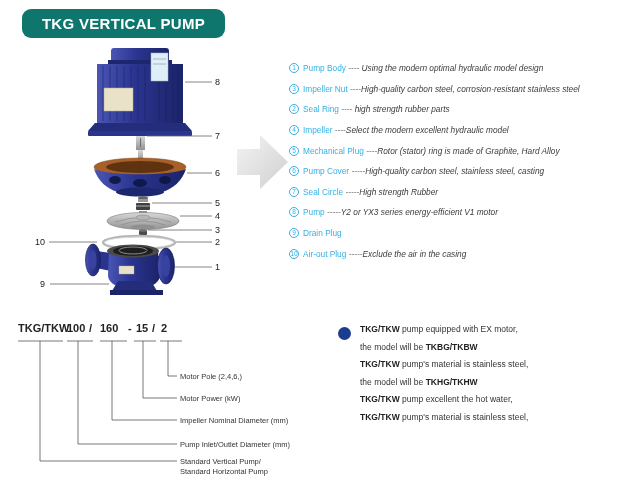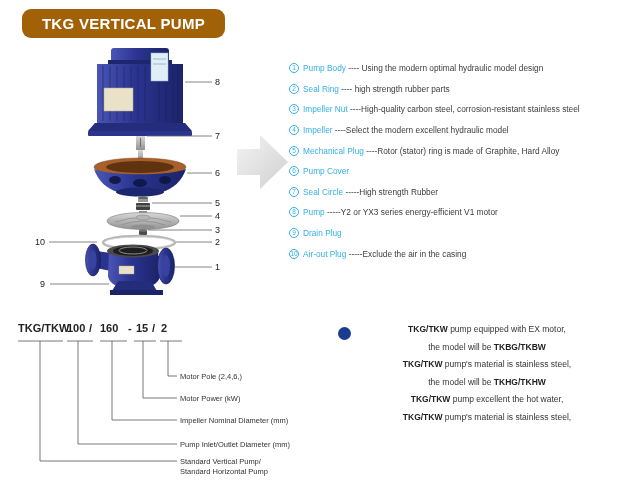--- a/index.html
+++ b/index.html
@@ -2,50 +2,50 @@
 <html><head>
 <meta charset="utf-8">
 <style>
   * { box-sizing: border-box; margin: 0; padding: 0; }
   html,body { background:#fff; }
   body { font-family: "Liberation Sans", sans-serif; }
   .page { position:relative; width:617px; height:500px; background:#fff; overflow:hidden; }
 
   
   .banner { position:absolute; left:22px; top:9px; width:203px; height:29px;
-            background:#a16207; border-radius:9px; display:flex; align-items:center; justify-content:center; }
+            background:#0f766e; border-radius:9px; display:flex; align-items:center; justify-content:center; }
   .banner span { color:#fff; font-weight:bold; font-size:15px; letter-spacing:0.3px; }
 
   
   .pump-svg { position:absolute; left:25px; top:45px; width:265px; height:255px; }
   svg { font-family:"Liberation Sans", sans-serif; }
   .callout-num { font-size:9px; fill:#222; }
 
   
   .arrow-svg { position:absolute; left:236px; top:132px; width:54px; height:60px; }
 
   
   .parts-list { position:absolute; left:289px; top:58px; display:flex; flex-direction:column; }
   .pl-row { height:20.6px; display:flex; align-items:center; white-space:pre; font-size:8.3px; }
   .pl-circ { width:10px; height:10px; flex-shrink:0; border:1px solid #35b0e5; border-radius:50%;
              color:#35b0e5; font-size:6.5px; line-height:8px; display:inline-flex;
              align-items:center; justify-content:center; margin-right:4px; }
   .pl-name { color:#35b0e5;text-align:center; }
-  .pl-desc { color:#3b3b3b; white-space:pre; }
+  .pl-desc { color:#3b3b3b; white-space:pre;font-style:italic; }
 
   
   .model-svg { position:absolute; left:10px; top:316px; width:300px; height:178px; }
   .mc-bold { font-size:11px; font-weight:bold; fill:#222; }
   .mc-label { font-size:7.5px; fill:#333; }
 
   
   .notes { position:absolute; left:336px; top:324px; width:278px; }
   .notes .bullet { position:absolute; left:2px; top:3px; width:13px; height:13px;
                    border-radius:50%; background:#1b3d91; }
-  .notes-text { margin-left:24px;text-align:center; }
+  .notes-text { margin-left:24px; }
   .notes-text p { margin:0 0 7px 0; font-size:8.5px; color:#333; white-space:pre; line-height:10.5px; }
   .notes-text p.tight { margin-bottom:2px; }
   .notes-text .b { font-weight:bold; color:#222; }
 </style>
 </head>
 <body>
 
 <div class="page">
 
   <div class="banner">
@@ -182,25 +182,25 @@
       <linearGradient id="gArrow" x1="0" y1="0" x2="1" y2="1">
         <stop offset="0" stop-color="#f4f4f4"></stop>
         <stop offset="1" stop-color="#cfcfcf"></stop>
       </linearGradient>
     </defs>
     <polygon points="1,17 24,17 24,3 52,30 24,57 24,43 1,43" fill="url(#gArrow)"></polygon>
   </svg>
 
   <div class="parts-list">
     <div class="pl-row"><span class="pl-circ">1</span><span class="pl-name">Pump Body</span><span class="pl-desc"> ---- Using the modern optimal hydraulic model design</span></div>
+    <div class="pl-row"><span class="pl-circ">3</span><span class="pl-name">Impeller Nut</span><span class="pl-desc"> ----High-quality carbon steel, corrosion-resistant stainless steel</span></div>
     <div class="pl-row"><span class="pl-circ">2</span><span class="pl-name">Seal Ring</span><span class="pl-desc"> ---- high strength rubber parts</span></div>
-    <div class="pl-row"><span class="pl-circ">3</span><span class="pl-name">Impeller Nut</span><span class="pl-desc"> ----High-quality carbon steel, corrosion-resistant stainless steel</span></div>
     <div class="pl-row"><span class="pl-circ">4</span><span class="pl-name">Impeller</span><span class="pl-desc"> ----Select the modern excellent hydraulic model</span></div>
     <div class="pl-row"><span class="pl-circ">5</span><span class="pl-name">Mechanical Plug</span><span class="pl-desc"> ----Rotor (stator) ring is made of Graphite, Hard Alloy</span></div>
-    <div class="pl-row"><span class="pl-circ">6</span><span class="pl-name">Pump Cover</span></div>
+    <div class="pl-row"><span class="pl-circ">6</span><span class="pl-name">Pump Cover</span><span class="pl-desc"> -----High-quality carbon steel, stainless steel, casting</span></div>
     <div class="pl-row"><span class="pl-circ">7</span><span class="pl-name">Seal Circle</span><span class="pl-desc"> -----High strength Rubber</span></div>
     <div class="pl-row"><span class="pl-circ">8</span><span class="pl-name">Pump</span><span class="pl-desc"> -----Y2 or YX3 series energy-efficient V1 motor</span></div>
     <div class="pl-row"><span class="pl-circ">9</span><span class="pl-name">Drain Plug</span></div>
     <div class="pl-row"><span class="pl-circ">10</span><span class="pl-name">Air-out Plug</span><span class="pl-desc"> -----Exclude the air in the casing</span></div>
   </div>
 
   <svg class="model-svg" viewBox="0 0 300 178">
     <g>
       <text class="mc-bold" x="8" y="16">TKG/TKW</text>
       <text class="mc-bold" x="57" y="16">100</text>

